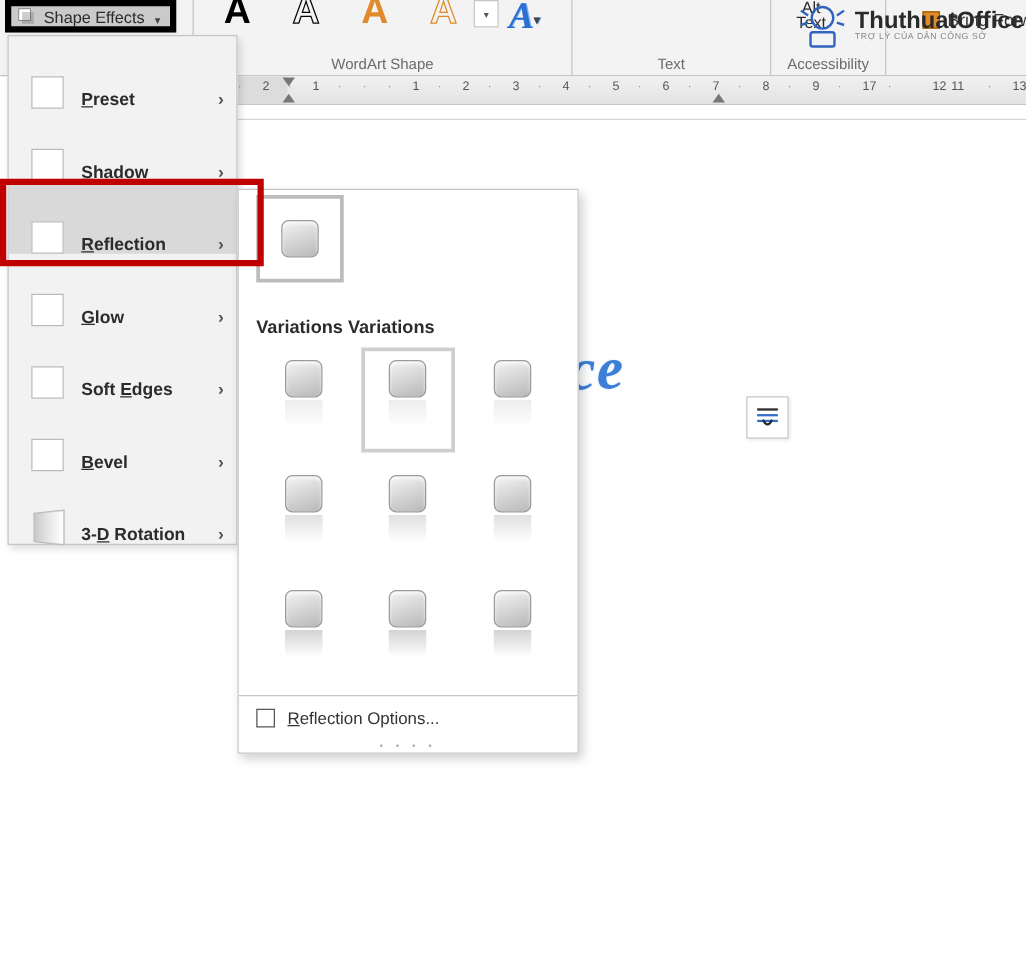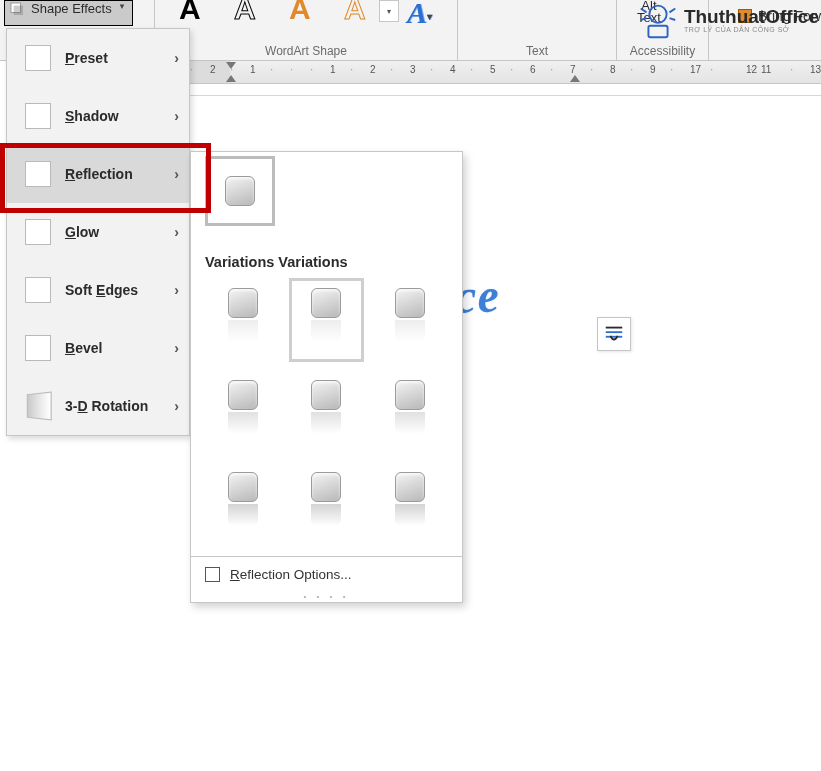--- a/index.html
+++ b/index.html
@@ -11,39 +11,39 @@
     --grey:#6b6b6b;
     --highlight:#c00000;
   }
   *{box-sizing:border-box;font-family:"Segoe UI",Arial,sans-serif;}
   body{margin:0;width:821px;height:771px;background:#fff;overflow:hidden;position:relative;font-size:13px;color:var(--text);}
   
   .ribbon{position:absolute;left:0;top:0;right:0;height:var(--ribbon-h);background:#f3f3f3;border-bottom:1px solid var(--border);}
   .ribbon-group{position:absolute;top:0;bottom:0;border-right:1px solid var(--border);}
   .ribbon-group .caption{position:absolute;bottom:2px;left:0;right:0;text-align:center;font-size:12px;color:var(--grey);}
   
-  .shape-effects-btn{position:absolute;left:4px;top:0;height:26px;padding:0 8px 0 4px;display:flex;align-items:flex-start;gap:6px;background:#cacaca;border:1px solid #000000;cursor:default;font-size:13px;}
+  .shape-effects-btn{position:absolute;left:4px;top:0;height:26px;padding:0 8px 0 4px;display:flex;align-items:flex-end;gap:6px;background:#cacaca;border:5px solid #000000;cursor:default;font-size:13px;}
   .shape-effects-btn svg{width:16px;height:16px;}
   .shape-effects-btn .chev{font-size:9px;color:#444;margin-left:2px;}
   
   .wa-letter{position:absolute;top:-8px;font-size:30px;font-weight:700;color:#000;}
   
   .styled-A{position:absolute;font-family:"Palatino Linotype","Times New Roman",serif;}
   .bring-forward{position:absolute;left:738px;top:8px;display:flex;align-items:center;gap:6px;font-size:14px;color:#333;white-space:nowrap;}
   
   .ruler{position:absolute;left:190px;right:0;top:var(--ribbon-h);height:23px;background:linear-gradient(#f0f0f0,#e4e4e4);border-bottom:1px solid var(--border);font-size:10px;overflow:hidden;}
   .ruler .margin-shade{position:absolute;top:0;bottom:0;left:0;width:40px;background:#dcdcdc;}
   .ruler .tick{position:absolute;top:3px;font-size:10px;color:#555;}
   .ruler .ind-down{position:absolute;top:1px;width:0;height:0;border-left:5px solid transparent;border-right:5px solid transparent;border-top:7px solid #777;}
   .ruler .ind-up{position:absolute;bottom:1px;width:0;height:0;border-left:5px solid transparent;border-right:5px solid transparent;border-bottom:7px solid #777;}
   
   .doc-band{position:absolute;left:190px;right:0;top:84px;height:12px;background:#fff;border-bottom:1px solid #d6d6d6;}
   
   .fx-menu{position:absolute;left:6px;top:28px;width:184px;background:var(--pane-bg);border:1px solid var(--border);box-shadow:2px 3px 6px rgba(0,0,0,.15);}
-  .fx-item{display:flex;align-items:center;gap:14px;height:58px;padding:0 10px 0 18px;position:relative;cursor:default;}
+  .fx-item{display:flex;align-items:flex-end;gap:14px;height:58px;padding:0 10px 0 18px;position:relative;cursor:default;}
   .fx-item.sel{background:#d9d9d9;}
   .fx-item .lbl{font-weight:700;font-size:14px;}
   .fx-item .lbl u{text-decoration:underline;}
   .fx-item .chev{position:absolute;right:10px;font-size:14px;font-weight:700;color:#555;}
   .fx-thumb{width:26px;height:26px;background:#fff;border:1px solid #bababa;}
   .fx-thumb.book{transform:perspective(40px) rotateY(-18deg);background:linear-gradient(90deg,#c8c8c8,#fff);}
   .hl-box{position:absolute;left:0;top:143px;width:211px;height:70px;border:5px solid var(--highlight);pointer-events:none;z-index:50;}
   
   .refl-panel{position:absolute;left:190px;top:151px;width:273px;background:#fff;border:1px solid var(--border);box-shadow:3px 4px 8px rgba(0,0,0,.18);}
   .refl-panel h4{margin:0;padding:14px 14px 8px;font-size:14.5px;font-weight:700;}

